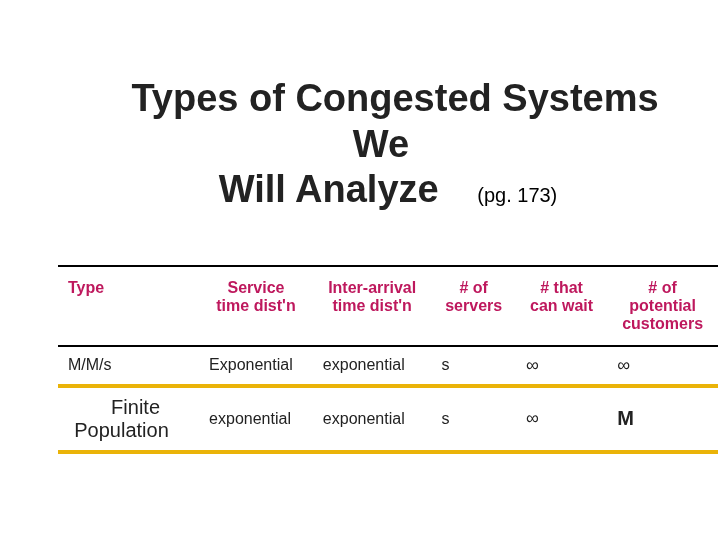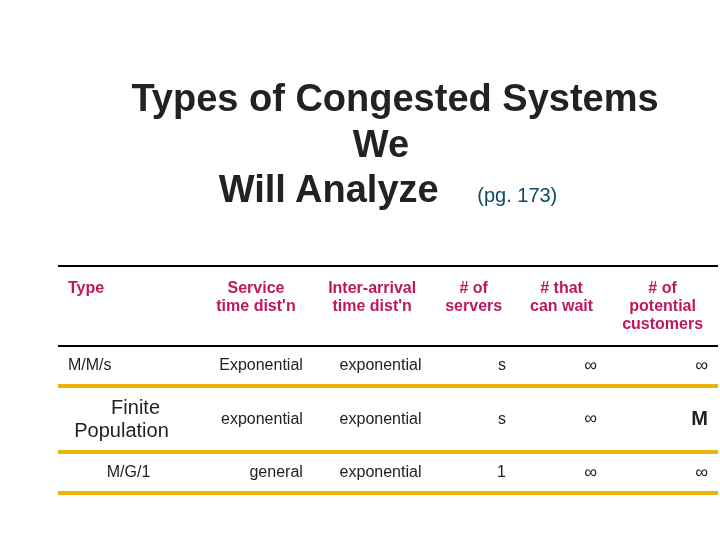--- a/index.html
+++ b/index.html
@@ -28,21 +28,21 @@
     .title-main {
       font-size: 38px;
       font-weight: bold;
       color: #222;
       line-height: 1.2;
     }
 
     .title-sub {
       font-size: 20px;
       font-weight: normal;
-      color: #0c4a6e;
+      color: #000000;
     }
 
     table {
       width: 100%;
       border-collapse: collapse;
       font-size: 16px;
     }
 
     thead tr {
       border-bottom: 2px solid #000;
@@ -60,21 +60,21 @@
     thead th:first-child {
       text-align: left;
     }
 
     tbody tr {
       border-bottom: 4px solid #eab308;
     }
 
     tbody td {
       padding: 8px 10px;
-      text-align: right;
+      text-align: left;
       color: #222;
       vertical-align: middle;
     }
 
     tbody td:first-child {
       text-align: left;
     }
 
     .bold-cell {
       font-weight: bold;
@@ -127,22 +127,14 @@
     <tr class="row-finite">
       <td style="text-align:center;">
         <span class="row-finite-label">Finite<br>Population</span>
       </td>
       <td>exponential</td>
       <td>exponential</td>
       <td>s</td>
       <td class="inf">∞</td>
       <td class="bold-cell">M</td>
     </tr>
-    <tr>
-      <td style="text-align:center;">M/G/1</td>
-      <td>general</td>
-      <td>exponential</td>
-      <td>1</td>
-      <td class="inf">∞</td>
-      <td class="inf">∞</td>
-    </tr>
   </tbody>
 </table>
 
 </body></html>

